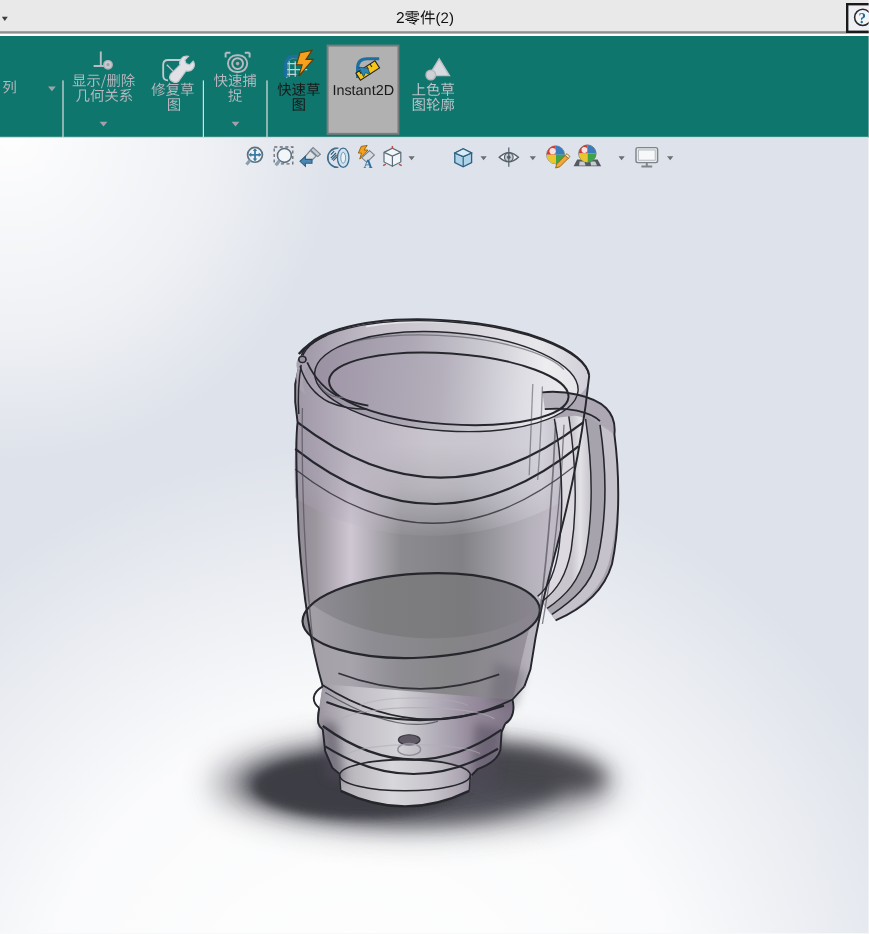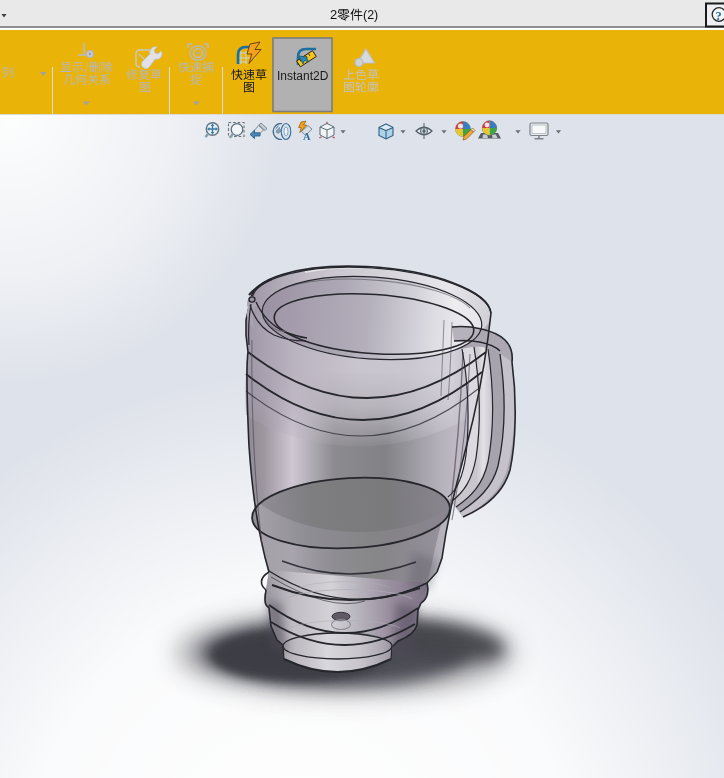--- a/index.html
+++ b/index.html
@@ -1,16 +1,16 @@
 <!DOCTYPE html>
 <html><head><meta charset="utf-8"><style>
 html,body{margin:0;padding:0;background:#fff}
 body{width:724px;height:778px;overflow:hidden;font-family:"Liberation Sans",sans-serif;position:relative}
 #titlebar{position:absolute;left:0;top:0;width:724px;height:28px;background:#e9e9e9;border-bottom:2px solid #8f8f8f;box-sizing:border-box}
-#ribbon{position:absolute;left:0;top:30px;width:724px;height:85px;background:#eab308;border-bottom:1px solid #dadada;box-sizing:border-box}
+#ribbon{position:absolute;left:0;top:30px;width:724px;height:85px;background:#0f766e;border-bottom:1px solid #dadada;box-sizing:border-box}
 #viewport{position:absolute;left:0;top:115px;width:724px;height:663px}
 .sep{position:absolute;top:37px;width:1px;height:74px;background:#dcdcdc}
 </style></head>
 <body>
 <div id="titlebar">
   <svg width="724" height="28" style="position:absolute;left:0;top:0">
     <path d="M1.5,14 h5 l-2.5,3.5z" fill="#3e3e3e"></path>
     <text x="330" y="19" font-size="13" fill="#111" font-family="Liberation Sans,sans-serif">2</text>
     <path transform="translate(337,19.5)" fill="#111" d="M2.5 -7.6V-6.9H5.3V-7.6ZM2.2 -6.3V-5.6H5.3V-6.3ZM7.6 -6.3V-5.6H10.8V-6.3ZM7.6 -7.6V-6.9H10.5V-7.6ZM1.0 -8.9V-6.6H1.9V-8.2H6.0V-6.2H6.9V-8.2H11.1V-6.6H12.0V-8.9H6.9V-9.7H11.2V-10.4H1.7V-9.7H6.0V-8.9ZM5.6 -3.9C6.0 -3.6 6.4 -3.1 6.7 -2.8H2.2V-2.1H9.3C8.6 -1.5 7.5 -1.0 6.7 -0.6C5.8 -0.9 4.9 -1.2 4.1 -1.4L3.7 -0.8C5.5 -0.3 7.7 0.5 8.9 1.1L9.3 0.4C8.9 0.2 8.4 -0.0 7.8 -0.2C8.9 -0.8 10.2 -1.6 10.9 -2.4L10.3 -2.9L10.2 -2.8H6.9L7.4 -3.2C7.1 -3.5 6.6 -4.0 6.2 -4.3ZM6.7 -5.9C5.3 -4.9 2.7 -4.0 0.5 -3.5C0.7 -3.3 0.9 -3.0 1.0 -2.8C2.8 -3.2 4.8 -3.9 6.3 -4.8C7.8 -4.0 10.3 -3.2 12.0 -2.8C12.2 -3.0 12.4 -3.4 12.6 -3.6C10.9 -3.9 8.4 -4.5 7.1 -5.2L7.4 -5.5Z M17.1 -4.4V-3.5H20.9V1.0H21.8V-3.5H25.4V-4.4H21.8V-7.3H24.8V-8.3H21.8V-10.8H20.9V-8.3H19.1C19.3 -8.8 19.4 -9.5 19.6 -10.1L18.6 -10.3C18.3 -8.6 17.8 -6.9 17.0 -5.8C17.3 -5.7 17.7 -5.5 17.8 -5.3C18.2 -5.9 18.5 -6.6 18.8 -7.3H20.9V-4.4ZM16.5 -10.9C15.8 -8.9 14.6 -7.0 13.4 -5.7C13.6 -5.5 13.9 -5.0 14.0 -4.7C14.4 -5.2 14.8 -5.7 15.2 -6.2V1.0H16.1V-7.8C16.6 -8.7 17.0 -9.6 17.4 -10.6Z"></path>
     <text x="363" y="19" font-size="12.5" fill="#111" font-family="Liberation Sans,sans-serif">(2)</text>

